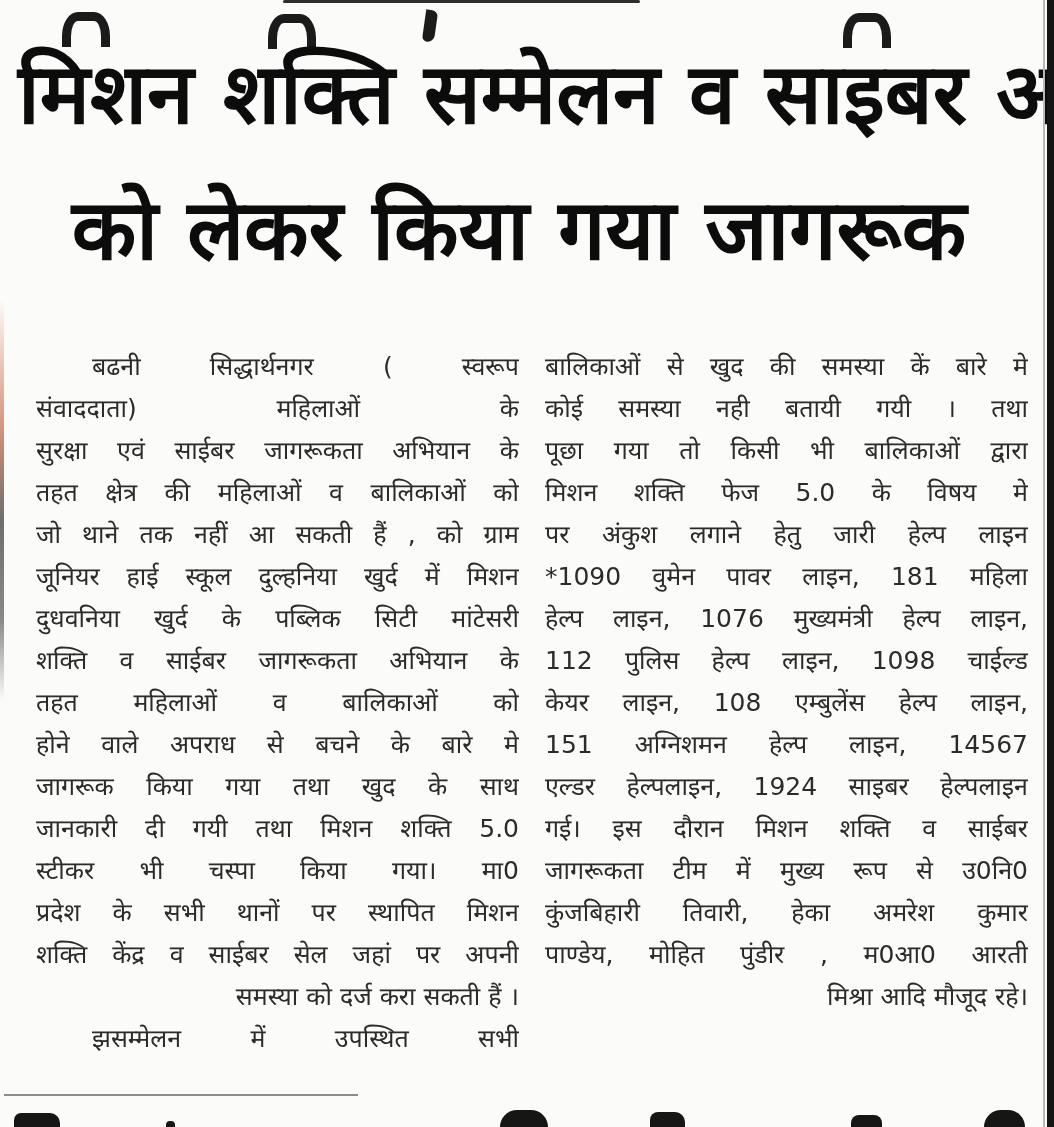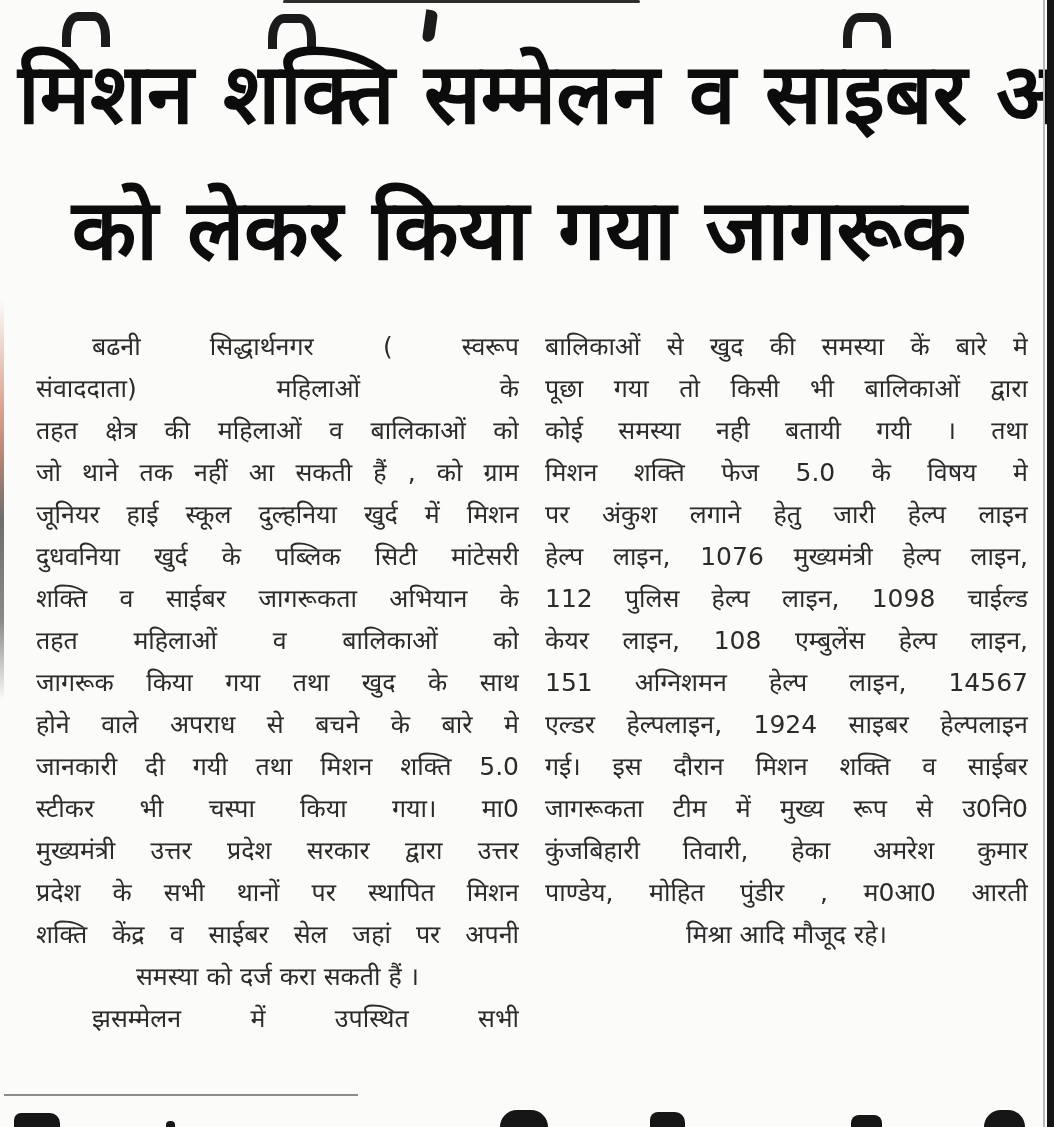--- a/index.html
+++ b/index.html
@@ -24,29 +24,29 @@
   }
 
   
   .body-columns {
     position:absolute;
     top:326px; left:36px;
     width:992px;
     display:flex;
     gap:26px;
   }
-  .col { width:483px; }
+  .col { width:483px;margin-top:20px; }
   .line {
     height:42px;
     line-height:42px;
     font-size:25px;
     color:#2b2b2b;
     overflow:hidden;
     white-space:nowrap;
-    text-align:center;
+    text-align:right;
   }
   .line.just { text-align:justify; text-align-last:justify; white-space:normal; }
   .line.ind  { padding-left:56px; }
 
   
   .artifact { position:absolute; }
 
   
   .border-right-gray { right:9px; top:0; width:2px; height:100%; background:#b9b9b9; }
   .border-right-black { right:0; top:0; width:7px; height:100%; background:#151515; }
@@ -109,42 +109,43 @@
 
   <div class="headline">
     <div class="hl">मिशन शक्ति सम्मेलन व साइबर अभियान</div>
     <div class="hl">को लेकर किया गया जागरूक</div>
   </div>
 
   <div class="body-columns">
     <div class="col">
         <div class="line just ind">बढनी सिद्धार्थनगर ( स्वरूप</div>
         <div class="line just">संवाददाता) महिलाओं के</div>
+        <div class="line just">सुरक्षा एवं साईबर जागरूकता अभियान के</div>
         <div class="line just">तहत क्षेत्र की महिलाओं व बालिकाओं को</div>
         <div class="line just">जो थाने तक नहीं आ सकती हैं , को ग्राम</div>
         <div class="line just">जूनियर हाई स्कूल दुल्हनिया खुर्द में मिशन</div>
         <div class="line just">दुधवनिया खुर्द के पब्लिक सिटी मांटेसरी</div>
         <div class="line just">शक्ति व साईबर जागरूकता अभियान के</div>
         <div class="line just">तहत महिलाओं व बालिकाओं को</div>
+        <div class="line just">होने वाले अपराध से बचने के बारे मे</div>
         <div class="line just">जागरूक किया गया तथा खुद के साथ</div>
-        <div class="line just">होने वाले अपराध से बचने के बारे मे</div>
         <div class="line just">जानकारी दी गयी तथा मिशन शक्ति 5.0</div>
         <div class="line just">स्टीकर भी चस्पा किया गया। मा0</div>
-        <div class="line just">मुख्यमंत्री उत्तर प्रदेश सरकार द्वारा उत्तर</div>
         <div class="line just">प्रदेश के सभी थानों पर स्थापित मिशन</div>
         <div class="line just">शक्ति केंद्र व साईबर सेल जहां पर अपनी</div>
         <div class="line">समस्या को दर्ज करा सकती हैं ।</div>
         <div class="line just ind">झसम्मेलन में उपस्थित सभी</div>
       </div>
     <div class="col">
         <div class="line just">बालिकाओं से खुद की समस्या कें बारे मे</div>
+        <div class="line just">कोई समस्या नही बतायी गयी । तथा</div>
         <div class="line just">पूछा गया तो किसी भी बालिकाओं द्वारा</div>
-        <div class="line just">कोई समस्या नही बतायी गयी । तथा</div>
         <div class="line just">मिशन शक्ति फेज 5.0 के विषय मे</div>
         <div class="line just">पर अंकुश लगाने हेतु जारी हेल्प लाइन</div>
+        <div class="line just">*1090 वुमेन पावर लाइन, 181 महिला</div>
         <div class="line just">हेल्प लाइन, 1076 मुख्यमंत्री हेल्प लाइन,</div>
         <div class="line just">112 पुलिस हेल्प लाइन, 1098 चाईल्ड</div>
         <div class="line just">केयर लाइन, 108 एम्बुलेंस हेल्प लाइन,</div>
         <div class="line just">151 अग्निशमन हेल्प लाइन, 14567</div>
         <div class="line just">एल्डर हेल्पलाइन, 1924 साइबर हेल्पलाइन</div>
         <div class="line just">गई। इस दौरान मिशन शक्ति व साईबर</div>
         <div class="line just">जागरूकता टीम में मुख्य रूप से उ0नि0</div>
         <div class="line just">कुंजबिहारी तिवारी, हेका अमरेश कुमार</div>
         <div class="line just">पाण्डेय, मोहित पुंडीर , म0आ0 आरती</div>
         <div class="line">मिश्रा आदि मौजूद रहे।</div>

